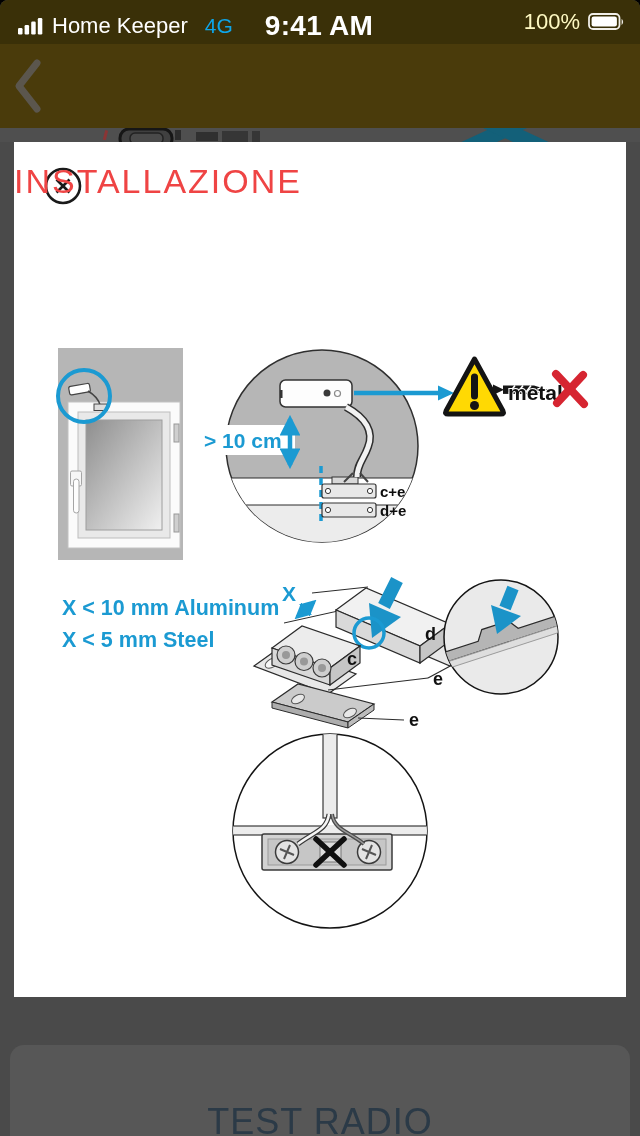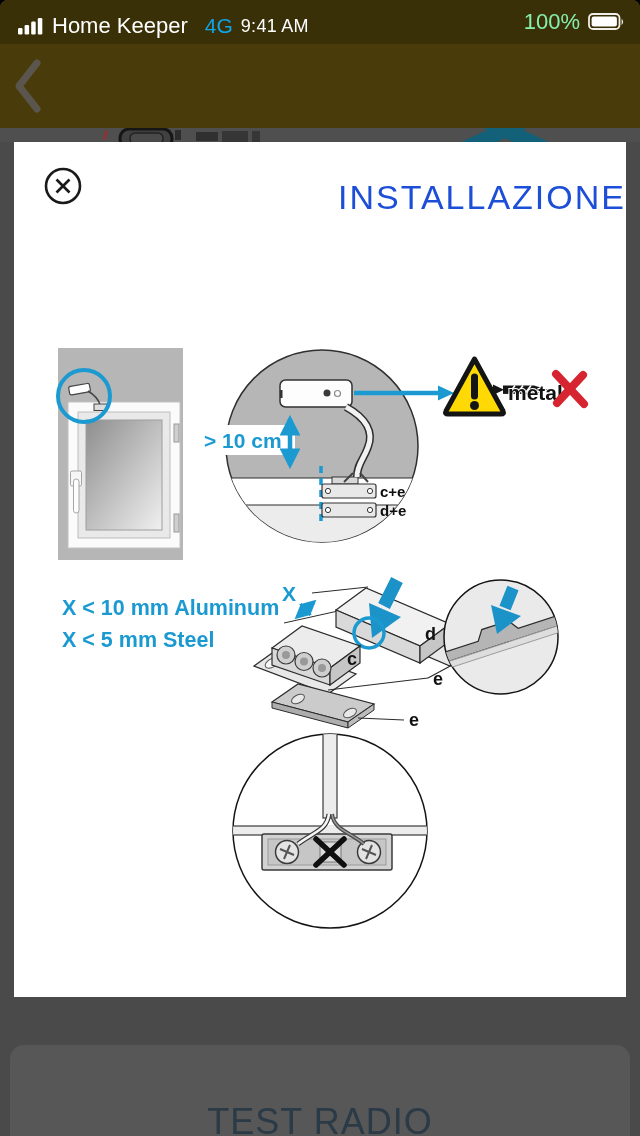--- a/index.html
+++ b/index.html
@@ -5,38 +5,38 @@
   html,body{margin:0;padding:0;background:#000;}
   body{width:640px;height:1136px;position:relative;font-family:"Liberation Sans",sans-serif;
        -webkit-font-smoothing:antialiased;overflow:hidden;}
   .screen{position:absolute;inset:0;background:#4a4a4a;border-radius:8px 8px 0 0;overflow:hidden;}
 
   
   .status-bar{position:absolute;left:0;top:0;width:640px;height:44px;background:#3a3008;}
   .sb-left{position:absolute;left:18px;top:0;height:52px;display:flex;align-items:center;justify-content:flex-end;}
   .sb-carrier{color:#fff;font-size:22px;margin-left:8px;}
   .sb-net{color:#0ea5e9;font-size:21px;margin-left:17px;}
-  .sb-time{color:#fff;font-size:18px;font-weight:400;margin-left:8px;letter-spacing:.3px;}
+  .sb-time{color:#fff;font-size:28px;font-weight:700;margin-left:32px;letter-spacing:.3px;}
   .sb-right{position:absolute;right:14px;top:0;height:44px;display:flex;align-items:center;}
-  .sb-batt-pct{color:#86efac;font-size:22px;margin-right:8px;}
+  .sb-batt-pct{color:#fef9c3;font-size:22px;margin-right:8px;}
 
   
   .nav-bar{position:absolute;left:0;top:44px;width:640px;height:84px;background:#4a3b0b;overflow:hidden;}
   .nav-back{position:absolute;left:12px;top:14px;width:32px;height:56px;cursor:pointer;}
   .nav-title{position:absolute;left:64px;top:20px;right:0;font-size:31px;font-weight:600;color:#55514b;
              white-space:nowrap;overflow:hidden;}
 
   
   .peek-strip{position:absolute;left:0;top:128px;width:640px;height:14px;background:#4f4f4f;overflow:hidden;}
 
   
   .modal-card{position:absolute;left:14px;top:142px;width:612px;height:855px;background:#fff;}
   .close-button{position:absolute;left:30px;top:24px;width:40px;height:40px;cursor:pointer;}
-  .modal-title{position:absolute;top:36px;left:0;right:0;text-align:right;font-size:34px;
-               color:#1d4ed8;letter-spacing:2px;font-weight:400;}
+  .modal-title{position:absolute;top:20px;left:0;right:0;text-align:left;font-size:34px;
+               color:#ef4444;letter-spacing:2px;font-weight:400;}
   .illustration{position:absolute;left:0;top:0;width:612px;height:855px;}
 
   
   .test-button{position:absolute;left:10px;top:1045px;width:620px;height:91px;background:#575757;
                border-radius:14px 14px 0 0;text-align:center;cursor:pointer;}
   .test-button-label{margin-top:56px;font-size:36px;color:#2b3a47;letter-spacing:1px;display:inline-block;}
 
   svg text{font-family:"Liberation Sans",sans-serif;}
 </style>
 </head>

